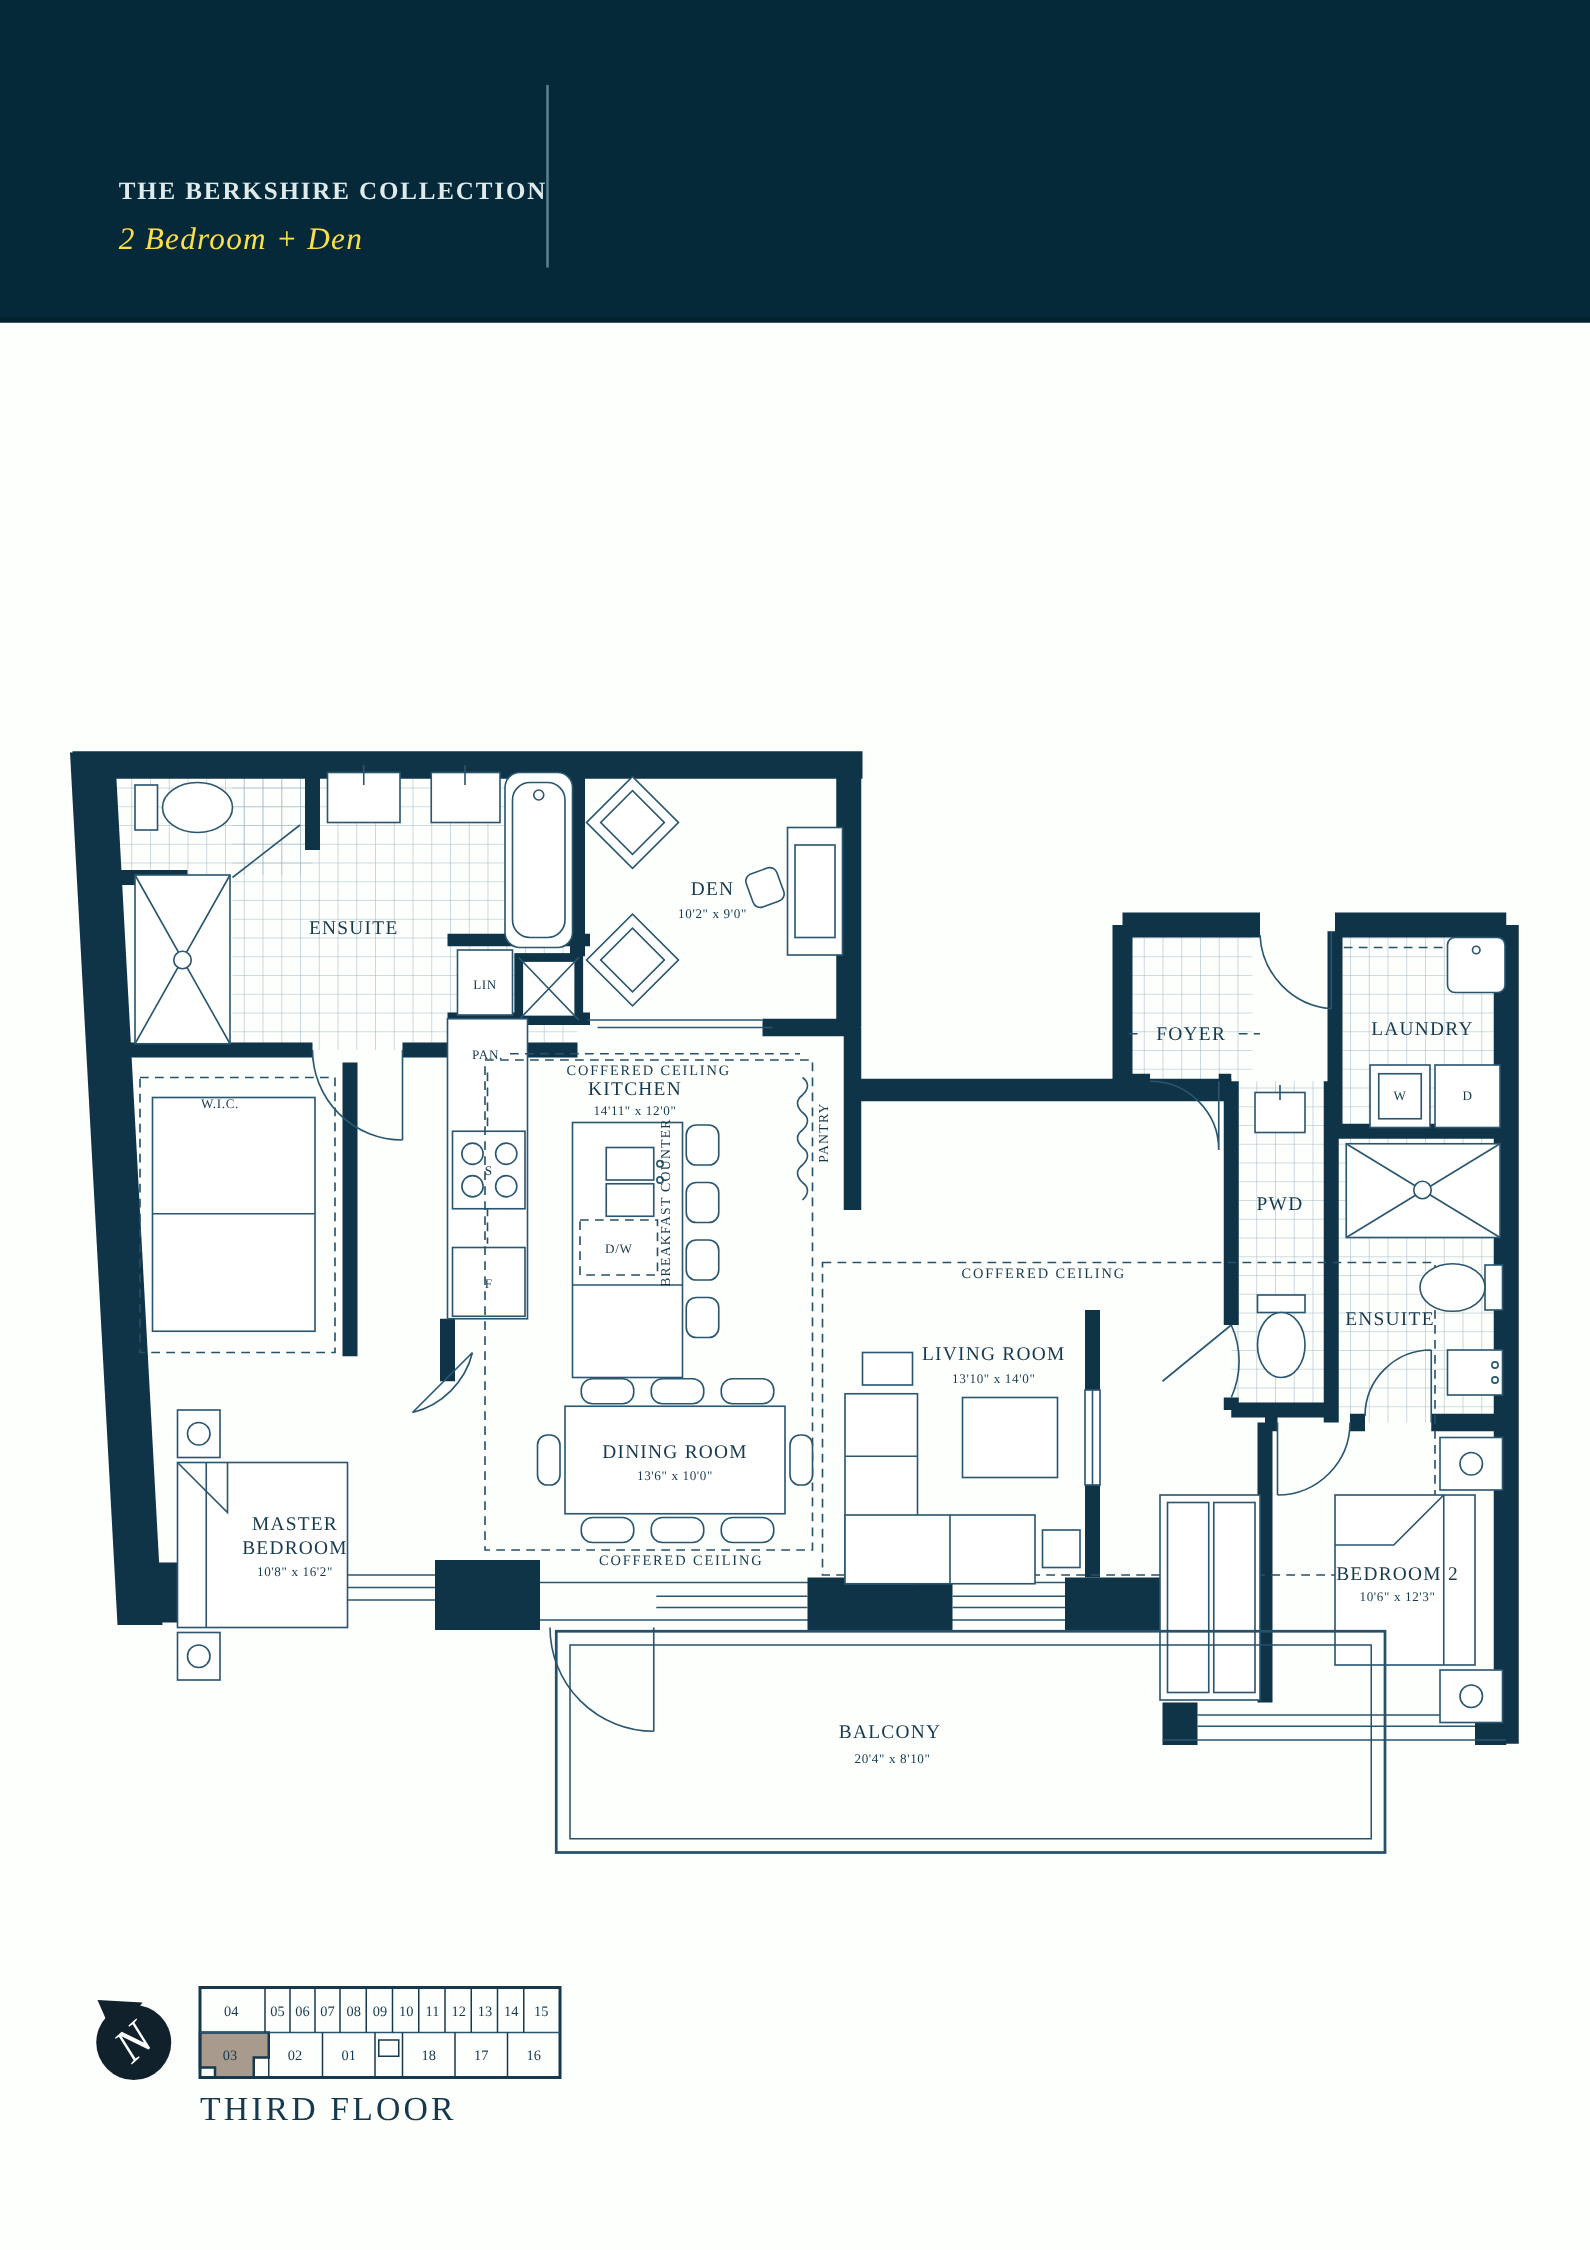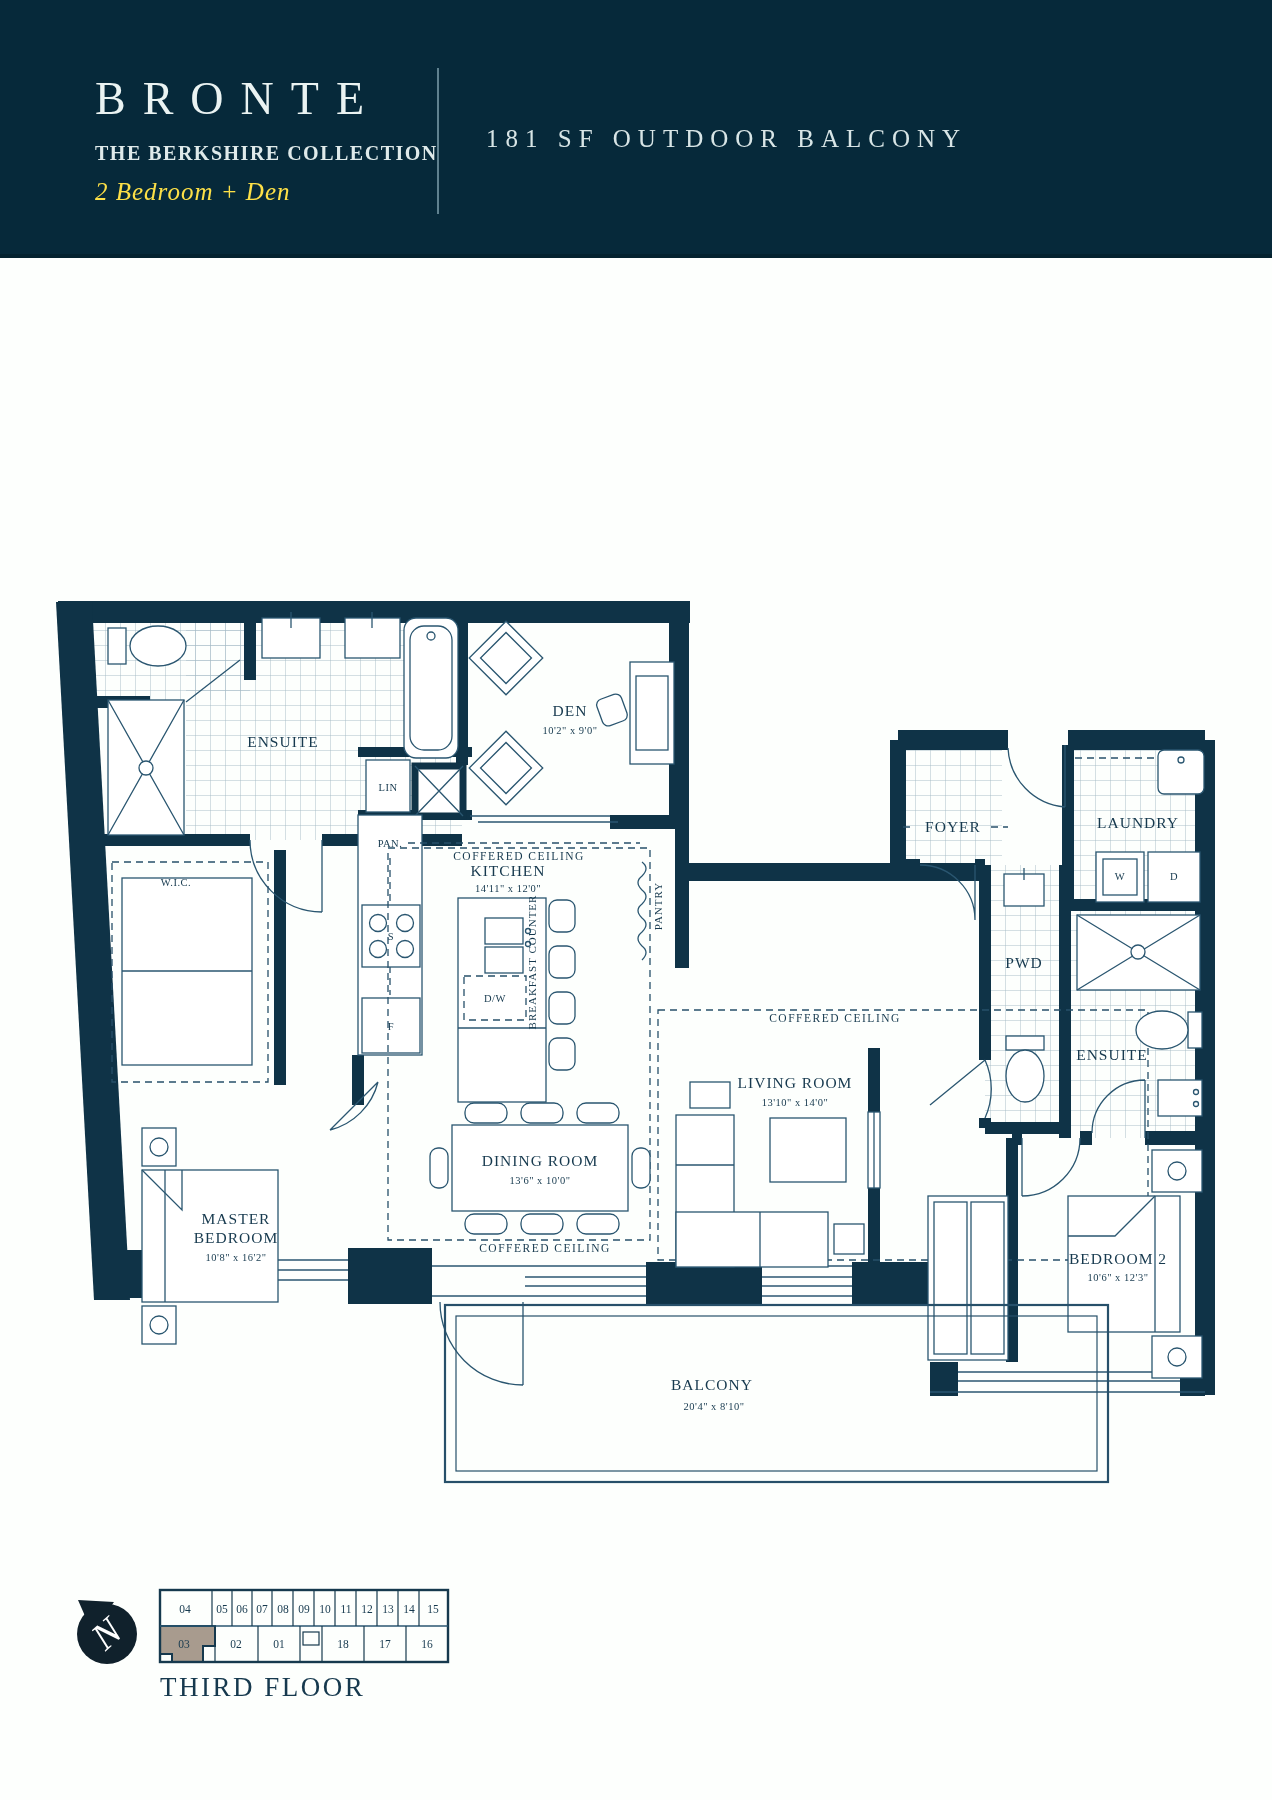--- a/index.html
+++ b/index.html
@@ -31,25 +31,23 @@
   .ln{stroke:#2a5670;fill:none;stroke-width:1.3;}
   .lnw{stroke:#2a5670;fill:#ffffff;stroke-width:1.3;}
   .dash{stroke:#27506a;fill:none;stroke-width:1.3;stroke-dasharray:7 5;}
 </style>
 </head>
 <body>
 
 <div id="page">
 
   <div id="banner">
-    <div class="b-title">BRONTE</div>
     <div class="b-coll">THE BERKSHIRE COLLECTION</div>
     <div class="b-type">2 Bedroom + Den</div>
     <div class="b-div"></div>
-    <div class="b-sf2">181 SF OUTDOOR BALCONY</div>
   </div>
 
   <svg width="1272" height="1800" viewBox="0 0 1272 1800">
     <defs>
       <pattern id="tiles" width="15" height="15" patternUnits="userSpaceOnUse">
         <path d="M15,0 H0 V15" fill="none" stroke="#a3b8c4" stroke-width="0.9"></path>
       </pattern>
     </defs>
 
     <g>

